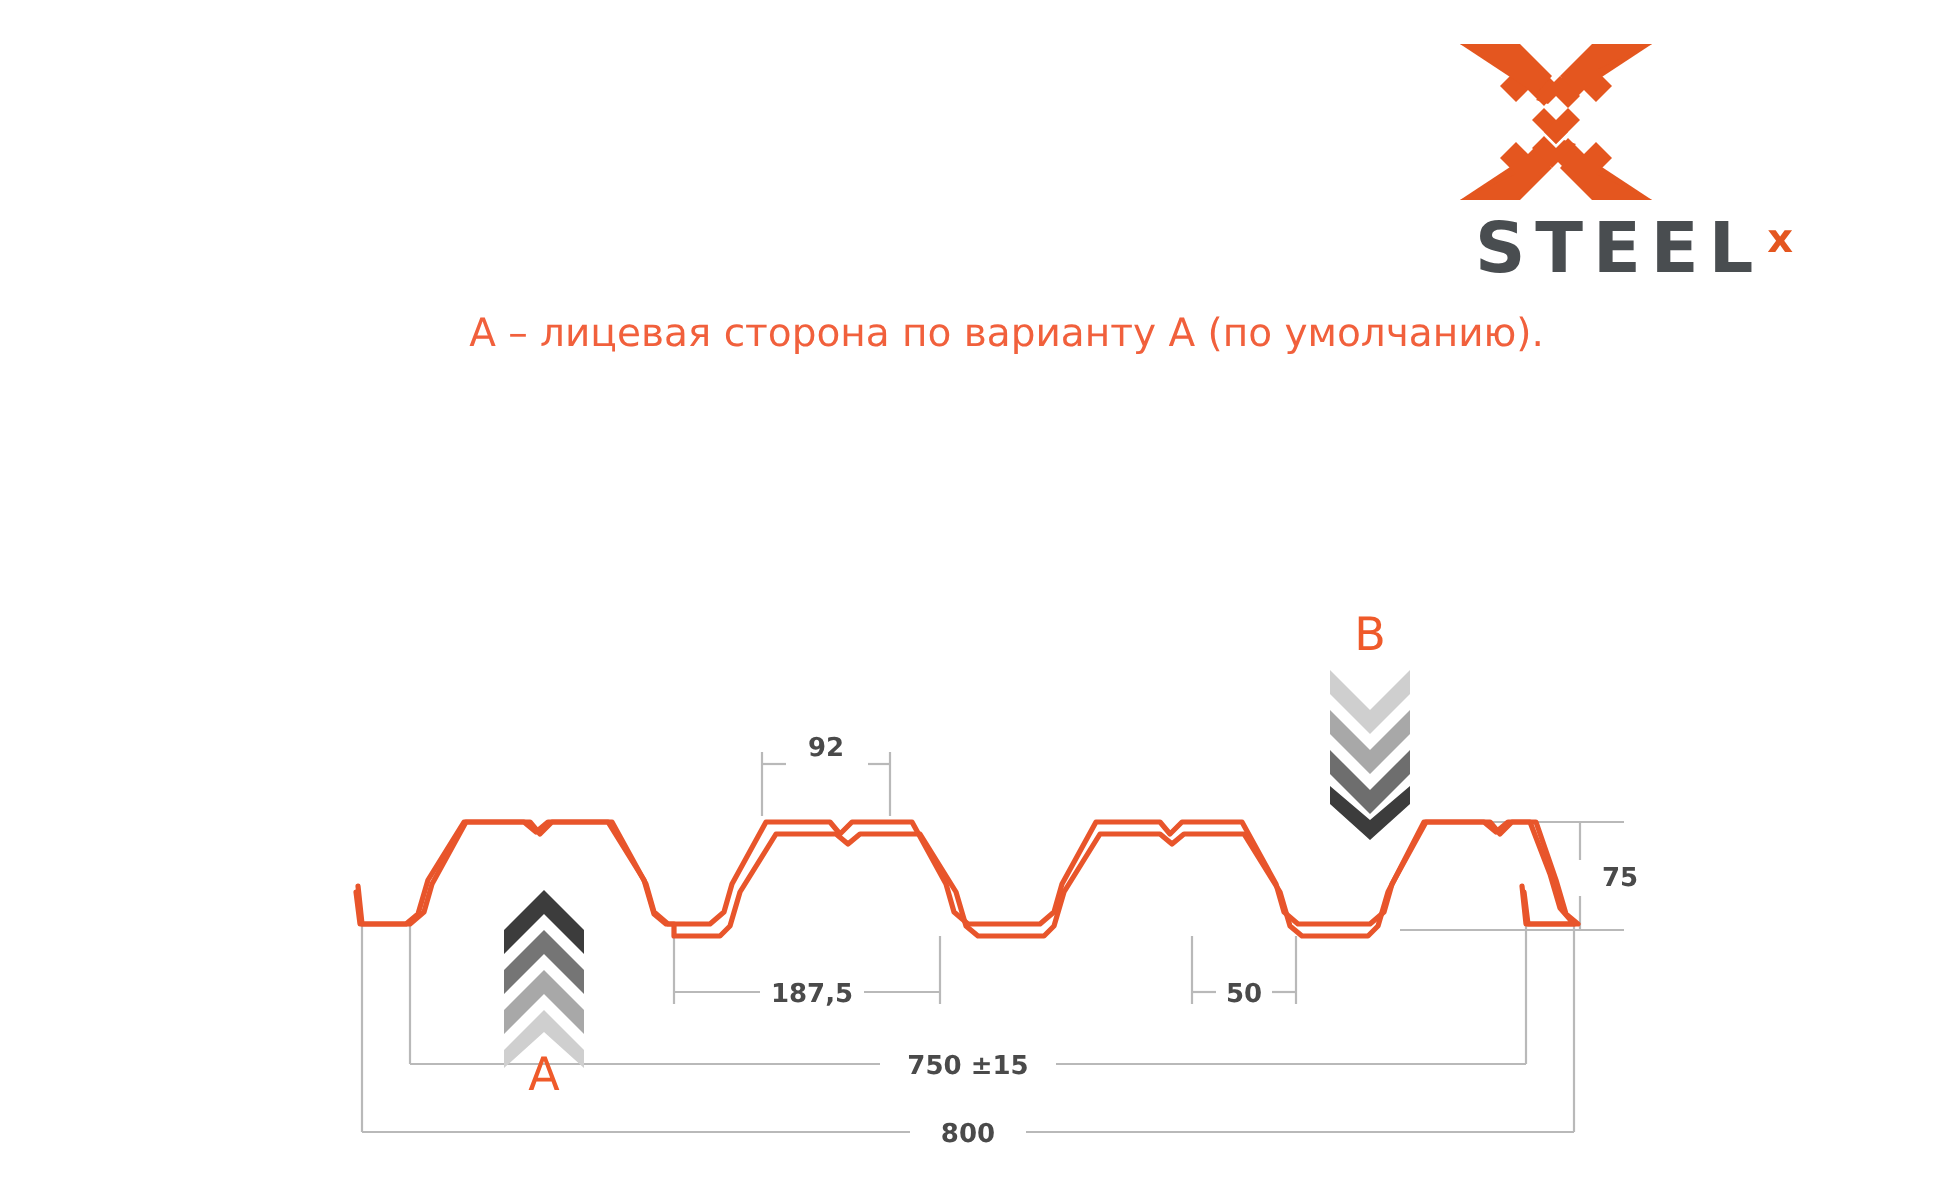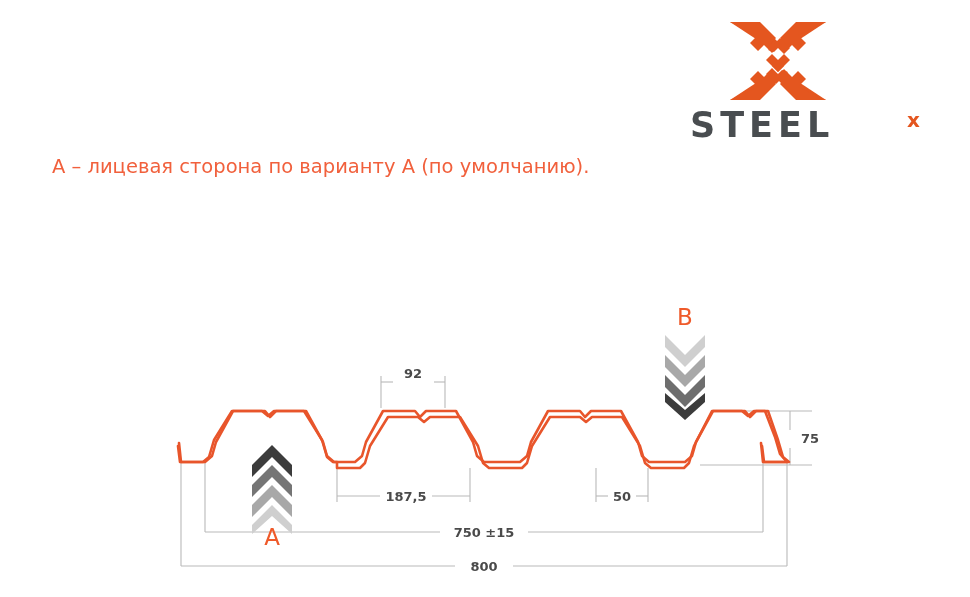--- a/index.html
+++ b/index.html
@@ -28,27 +28,27 @@
   }
   #logo-mark {
     position: absolute;
     left: 38px;
     top: 0px;
     width: 100px;
     height: 82px;
   }
   #logo-wordmark {
     position: absolute;
-    left: 0px;
+    left: 12px;
     top: 88px;
     width: 230px;
     height: 38px;
     display: flex;
     align-items: baseline;
-    justify-content: space-between;
+    justify-content: center;
   }
   .logo-steel {
     font-family: "DejaVu Sans", sans-serif;
     font-size: 35px;
     font-weight: bold;
     letter-spacing: 5px;
     color: #494d50;
     line-height: 1;
   }
   .logo-x {
@@ -61,20 +61,21 @@
     position: relative;
     top: -10px;
   }
 
   
   #captions {
     position: absolute;
     left: 52px;
     top: 155px;
     width: 720px;
+    text-align: right;
   }
   .caption-line {
     font-family: "DejaVu Sans", sans-serif;
     font-size: 19.5px;
     color: #f1603c;
     line-height: 1.2;
     white-space: nowrap;
   }
   #caption-a { margin-bottom: 30px; }
 

